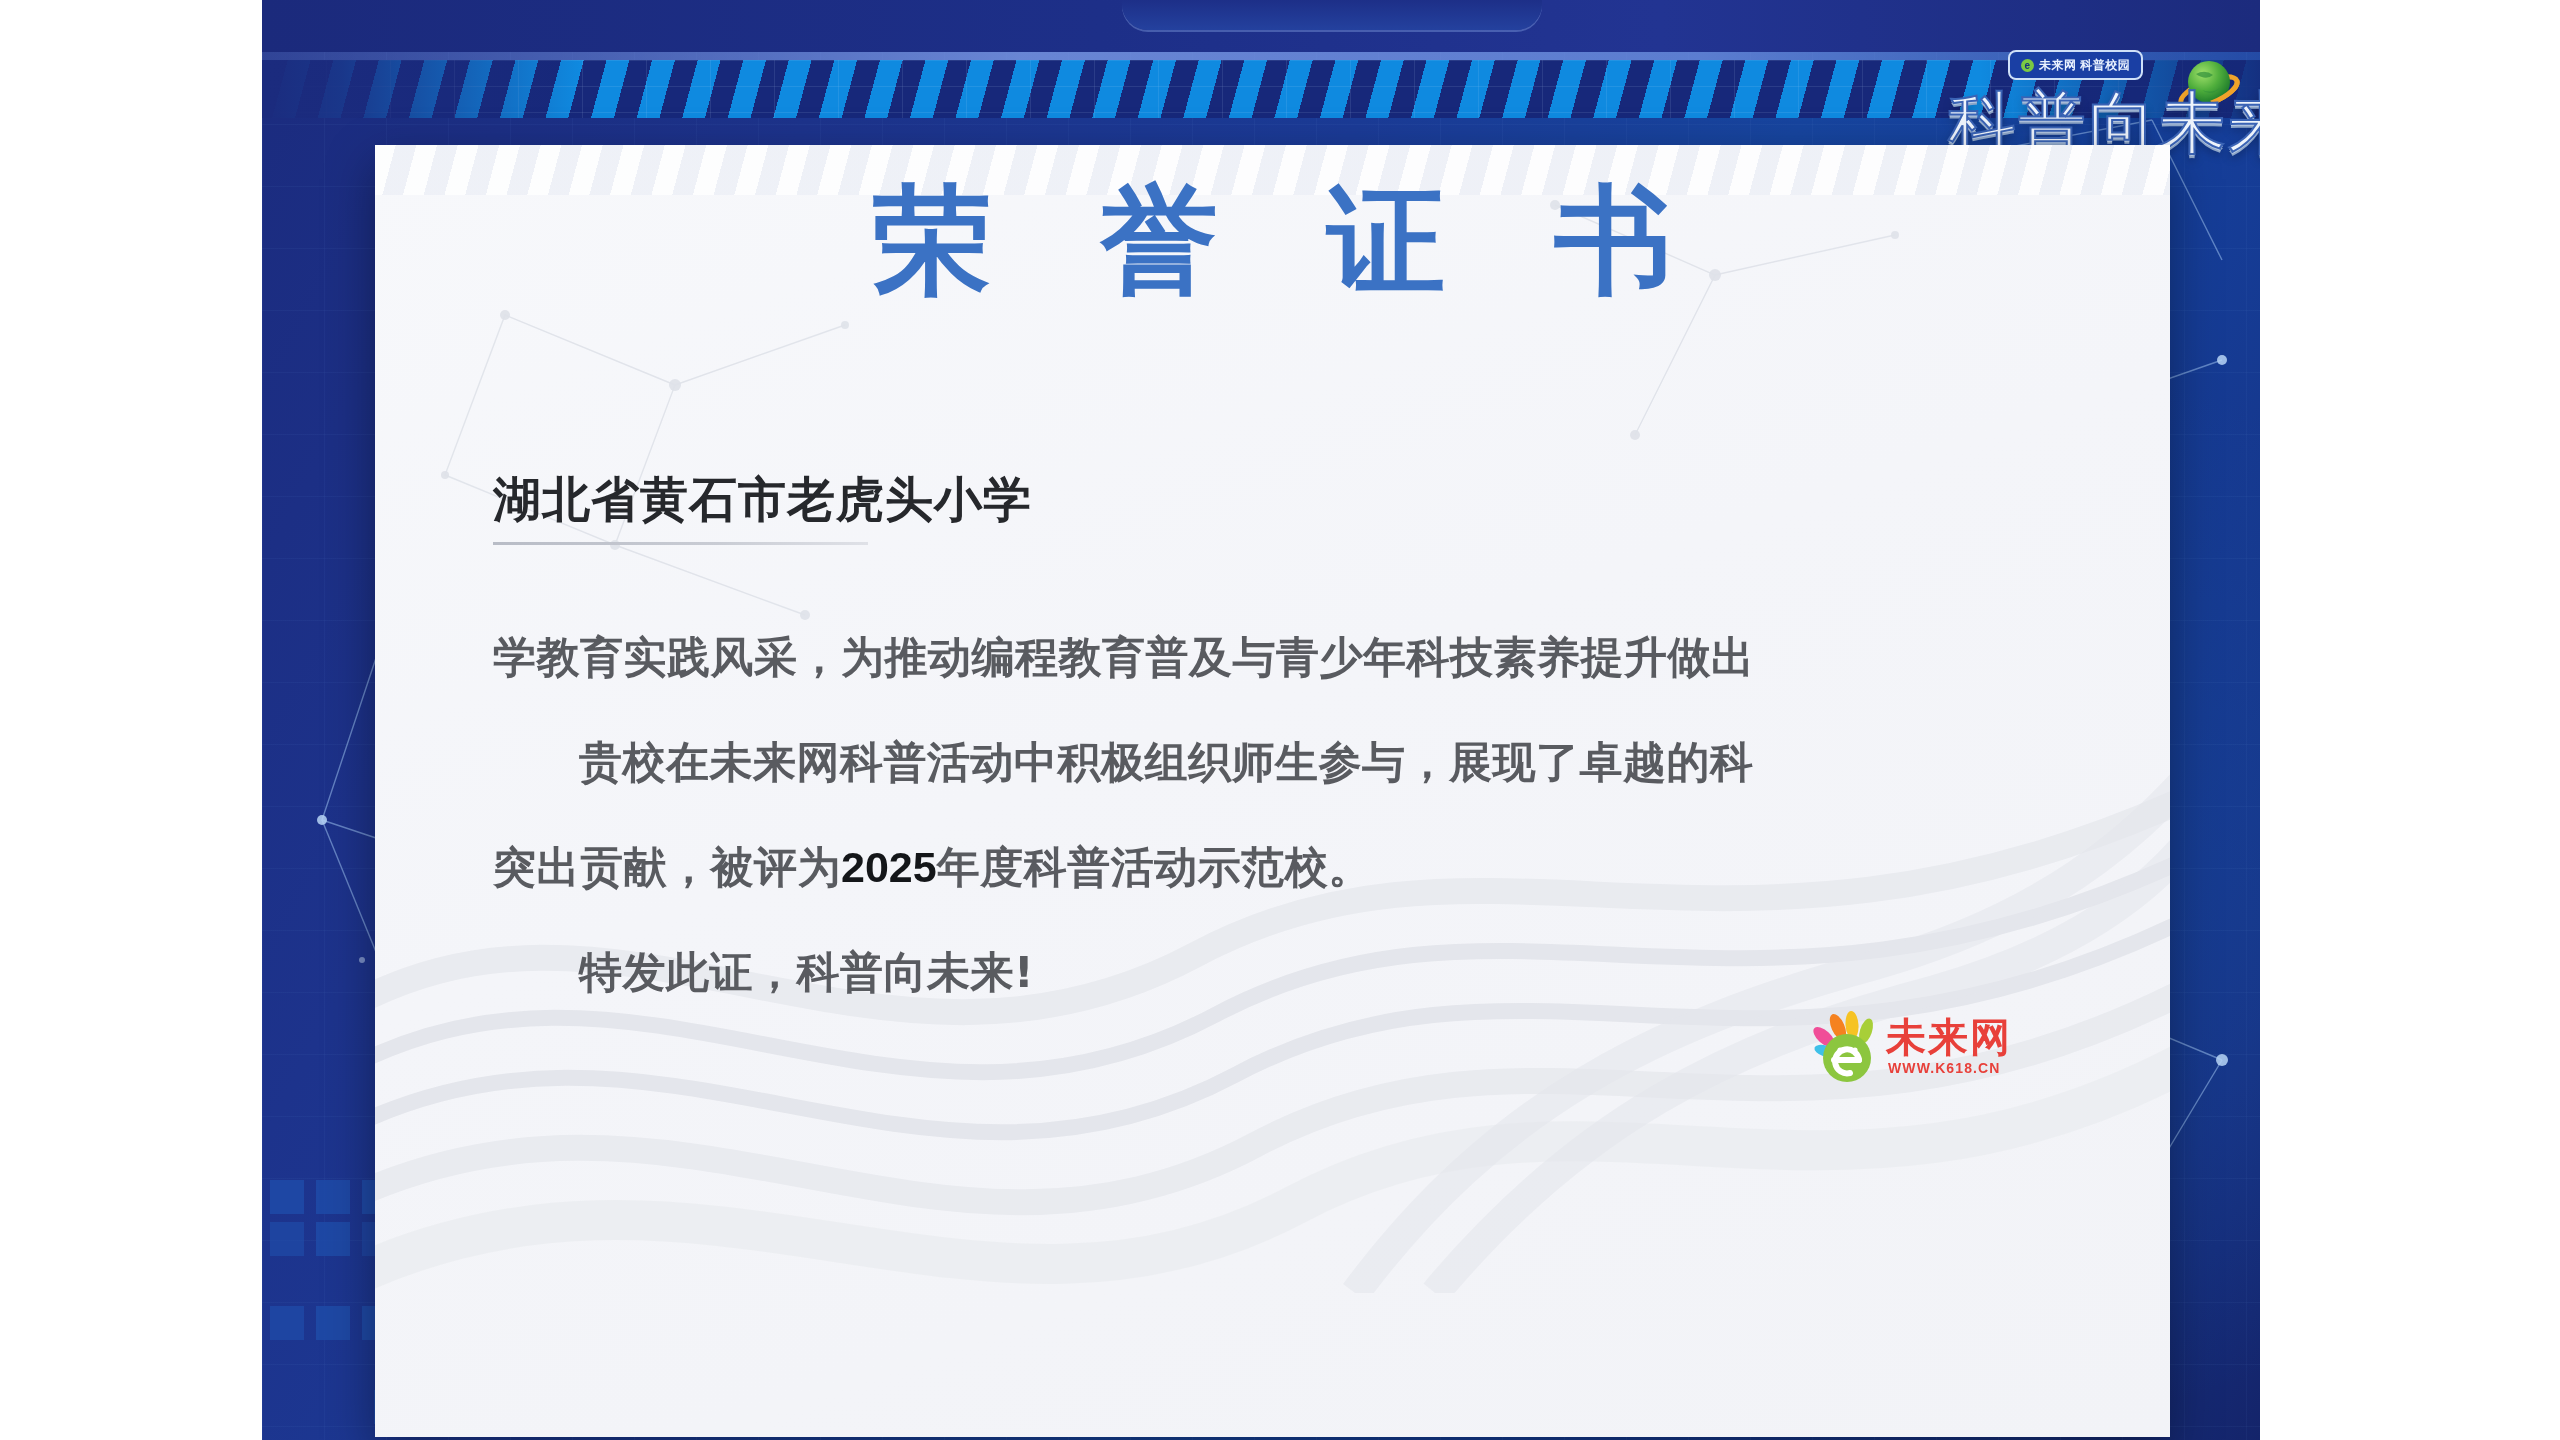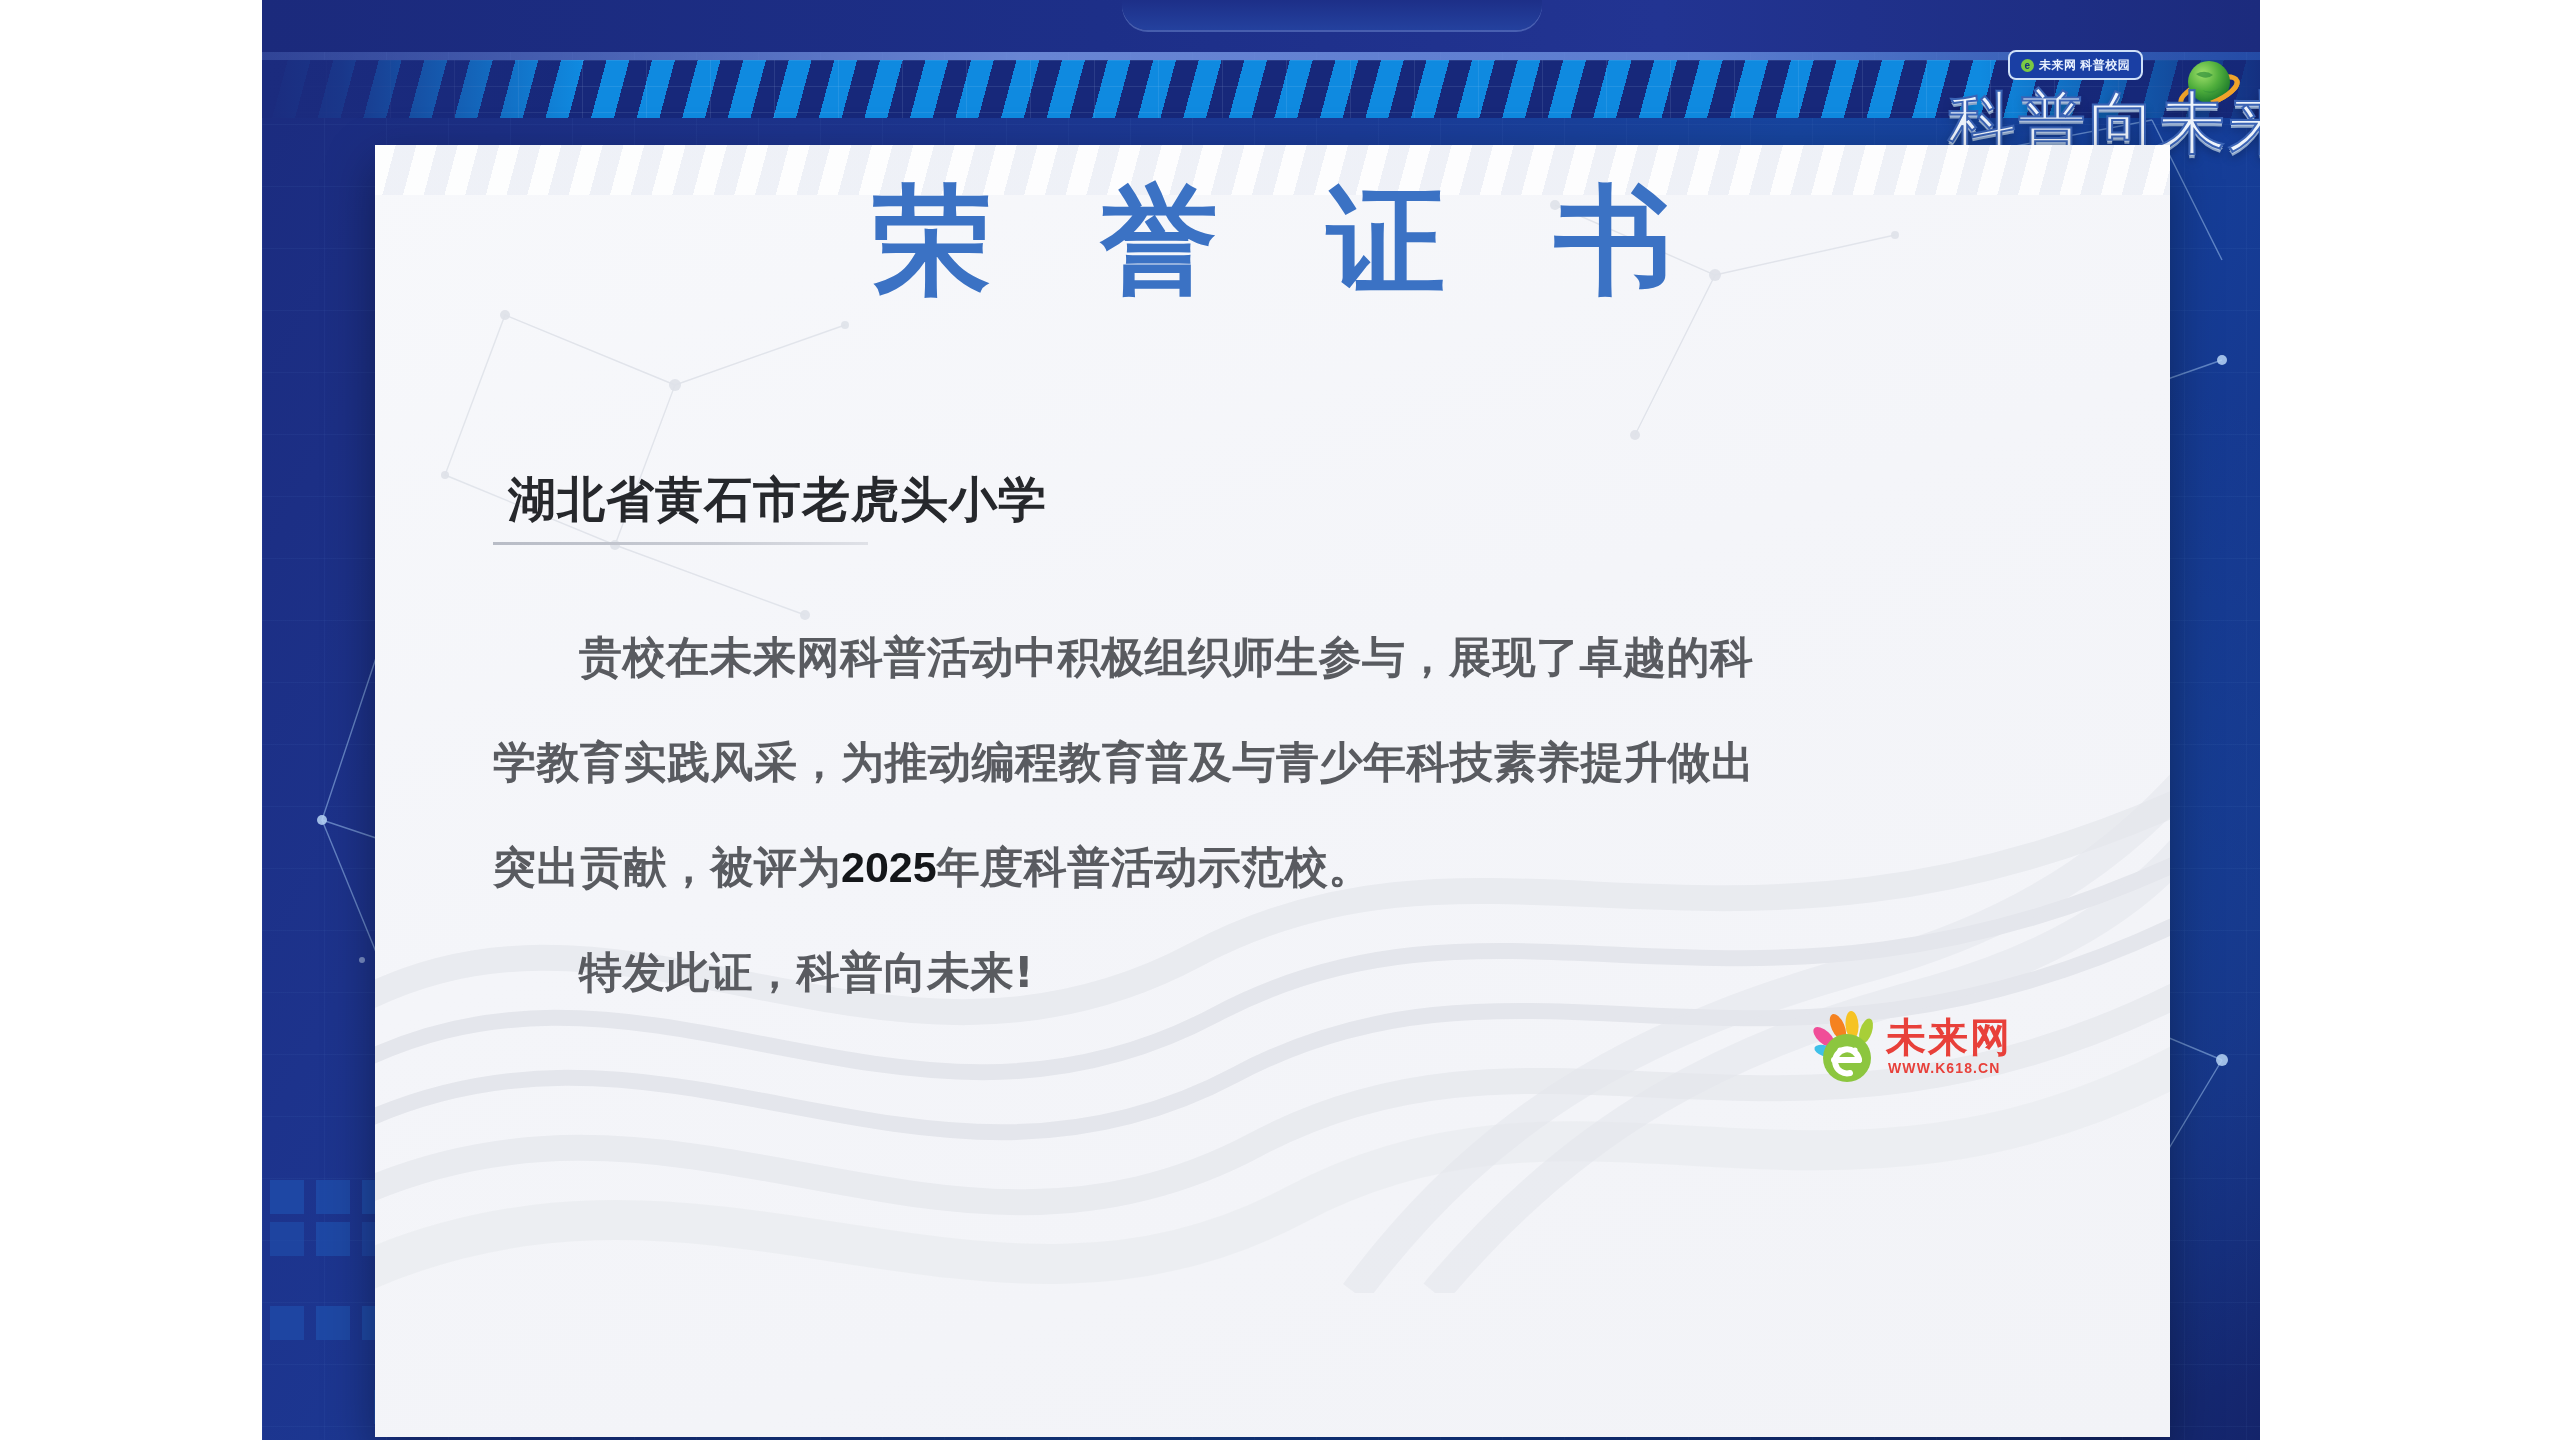--- a/index.html
+++ b/index.html
@@ -232,21 +232,20 @@
     width: 760px;
   }
   .recipient {
     font-size: 48px;
     font-weight: 900;
     color: #26282c;
     letter-spacing: 1px;
     line-height: 1.25;
     white-space: nowrap;
     font-family: Liberation Sans, sans-serif;
-    margin-left: 15px;
   }
   .recipient-rule {
     margin-top: 12px;
     height: 3px;
     width: 375px;
     background: linear-gradient(90deg,#b8bcc6 0%, #c9ccd4 60%, #dfe1e7 100%);
   }
 
   .body-block {
     position: absolute;
@@ -492,22 +491,22 @@
     </svg>
 
     <div class="cert-title">荣 誉 证 书</div>
 
     <div class="recipient-wrap">
       <div class="recipient">湖北省黄石市老虎头小学</div>
       <div class="recipient-rule"></div>
     </div>
 
     <div class="body-block">
+      <div class="body-line">学教育实践风采，为推动编程教育普及与青少年科技素养提升做出</div>
       <div class="body-line indent">贵校在未来网科普活动中积极组织师生参与，展现了卓越的科</div>
-      <div class="body-line">学教育实践风采，为推动编程教育普及与青少年科技素养提升做出</div>
       <div class="body-line"><span>突出贡献，被评为</span><span class="yr">2025</span><span>年度科普活动示范校。</span></div>
       <div class="body-line indent">特发此证，科普向未来!</div>
     </div>
 
     <div class="wl-logo">
       <svg width="235" height="80" viewBox="0 0 235 80">
         <g>
           <ellipse cx="24" cy="32" rx="6.5" ry="13" fill="#f04e98" transform="rotate(-48 24 32)"></ellipse>
           <ellipse cx="25" cy="46" rx="5.5" ry="11" fill="#3fc0e8" transform="rotate(-72 25 46)"></ellipse>
           <ellipse cx="38" cy="22" rx="6.5" ry="14" fill="#f58220" transform="rotate(-24 38 22)"></ellipse>

